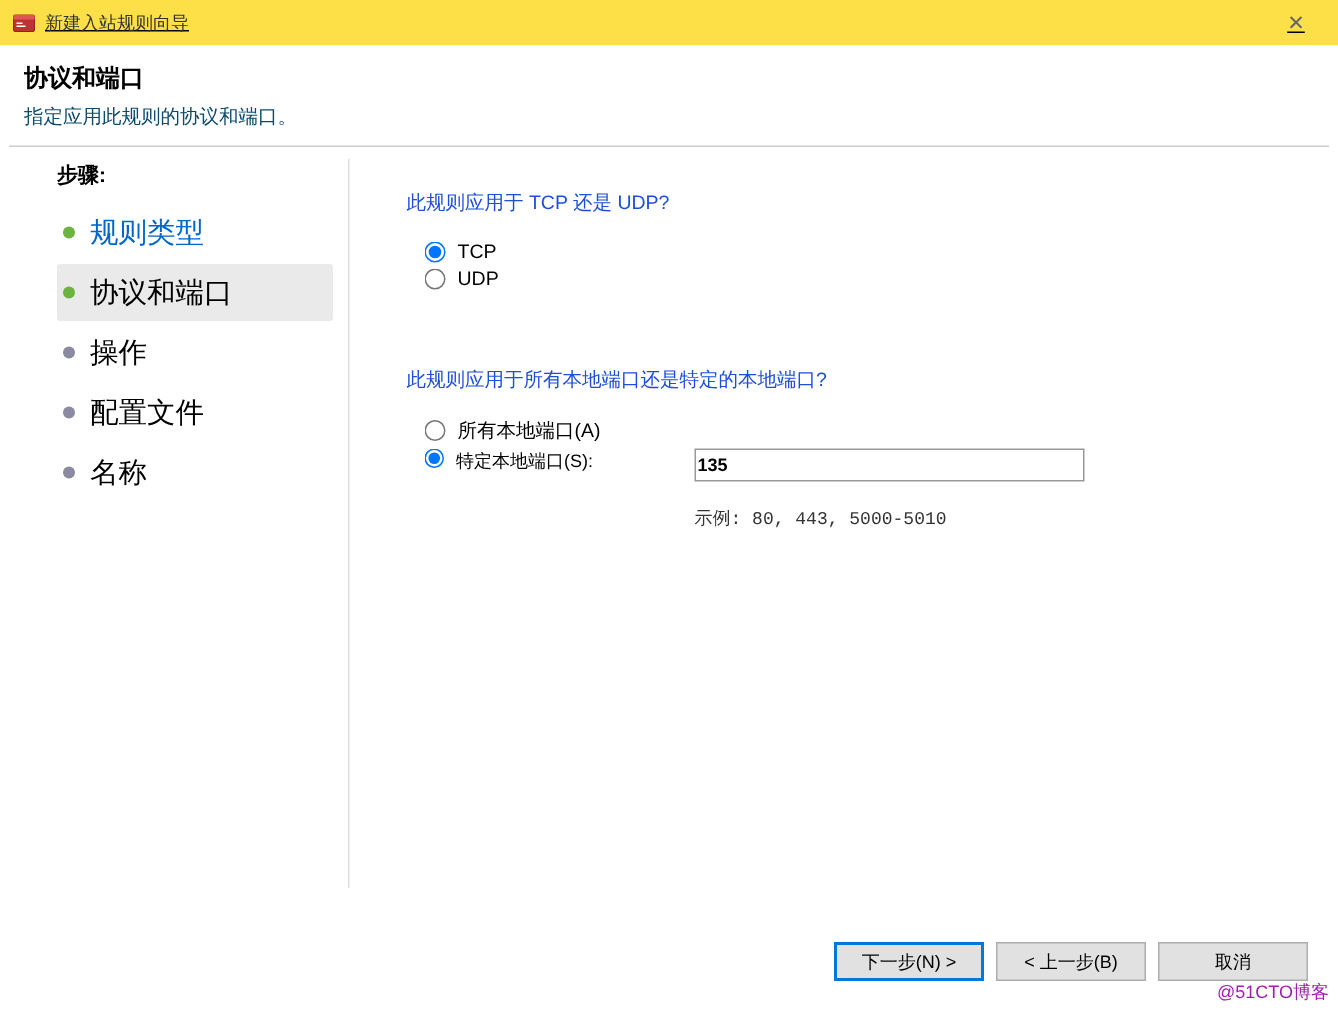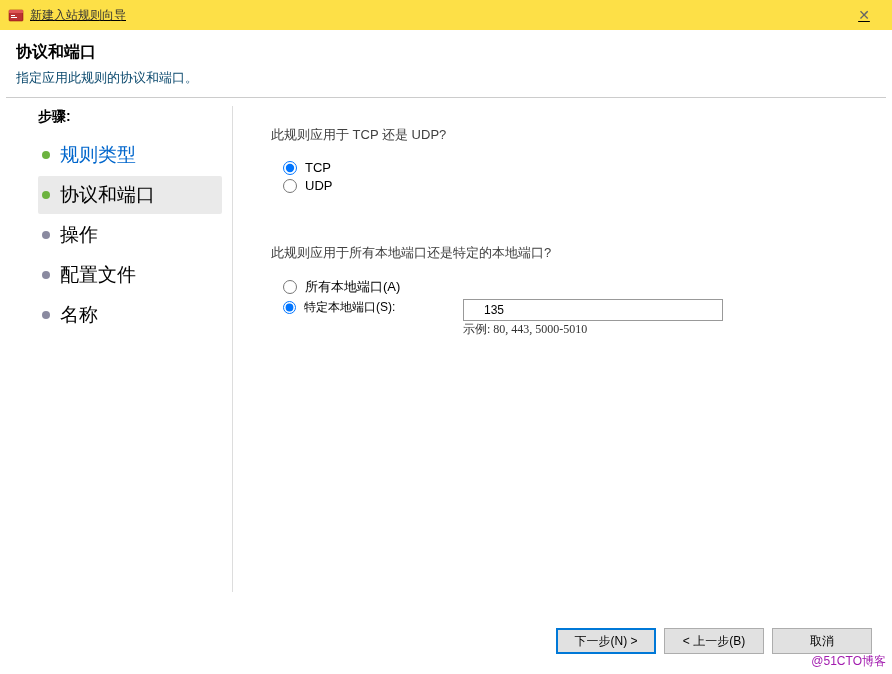--- a/index.html
+++ b/index.html
@@ -97,21 +97,21 @@
       width: 1px;
       background: #ddd;
       margin-top: 4px;
     }
     .main {
       flex: 1;
       padding: 24px 30px 10px 38px;
     }
     .question {
       font-size: 13px;
-      color: #404040;
+      color: #1d4ed8;
       margin-bottom: 16px;
     }
     .radio-row {
       display: flex;
       align-items: center;
       margin: 3px 0 3px 12px;
       font-size: 13px;
     }
     .radio-row input[type="radio"] {
       margin-right: 8px;
@@ -120,39 +120,40 @@
     }
     .radio-label-bold { font-weight: normal; }
     .gap { height: 48px; }
     .port-row {
       display: flex;
       align-items: flex-start;
       margin: 3px 0 3px 12px;
     }
     .port-left {
       display: flex;
-      align-items: center;
+      align-items: flex-start;
       width: 180px;
     }
     .port-right {
       flex: 1;
     }
     .port-input {
       width: 260px;
       height: 22px;
-      padding: 2px 20px;
+      padding: 2px 1px;
       font-size: 12px;
       border: 1px solid #999;
       font-family: inherit;
+      font-weight: bold;
     }
     .hint {
       font-size: 12px;
       color: #333;
-      margin-top: 0;
-      font-family: Liberation Serif, serif;
+      margin-top: 16px;
+      font-family: Liberation Mono, monospace;
     }
     .footer {
       position: absolute;
       bottom: 20px;
       right: 20px;
       display: flex;
       gap: 8px;
     }
     .btn {
       min-width: 100px;

